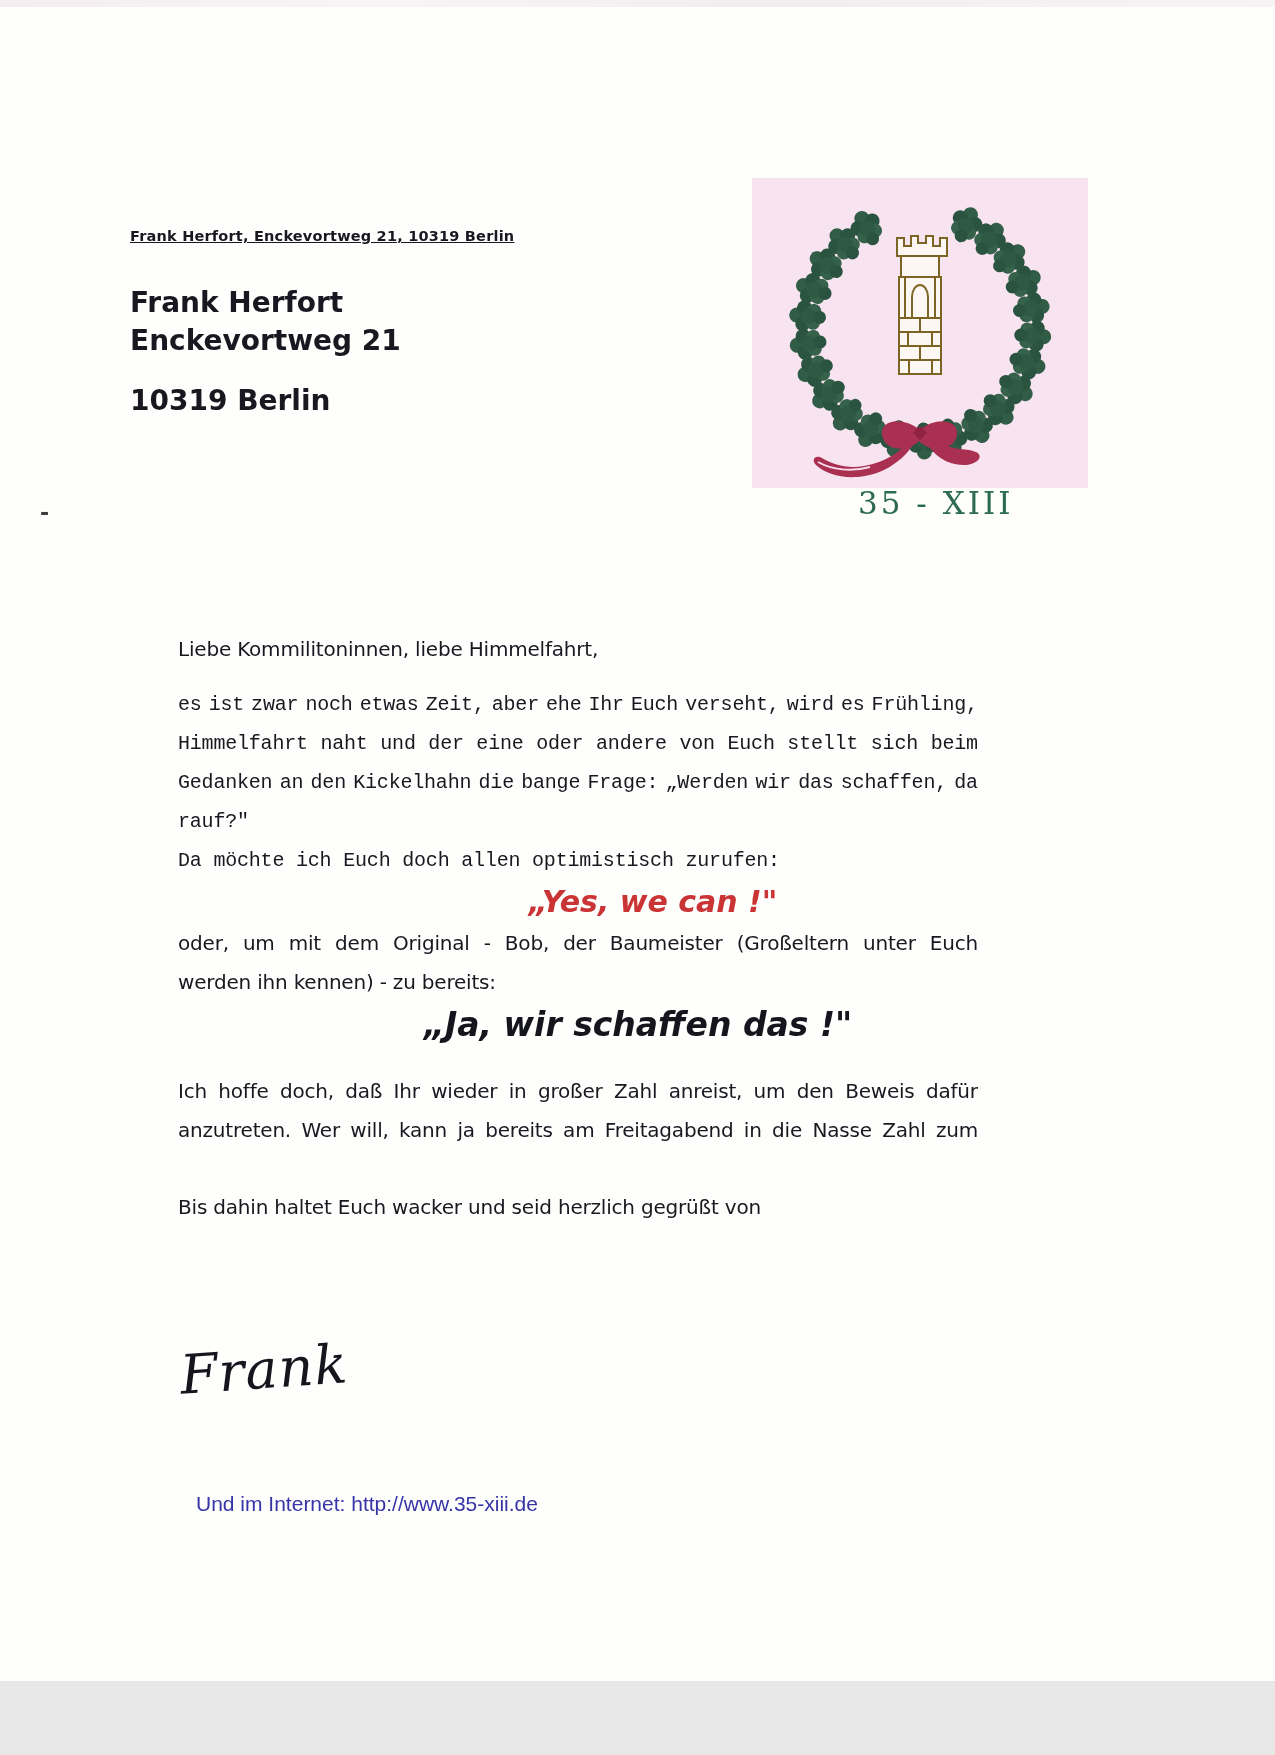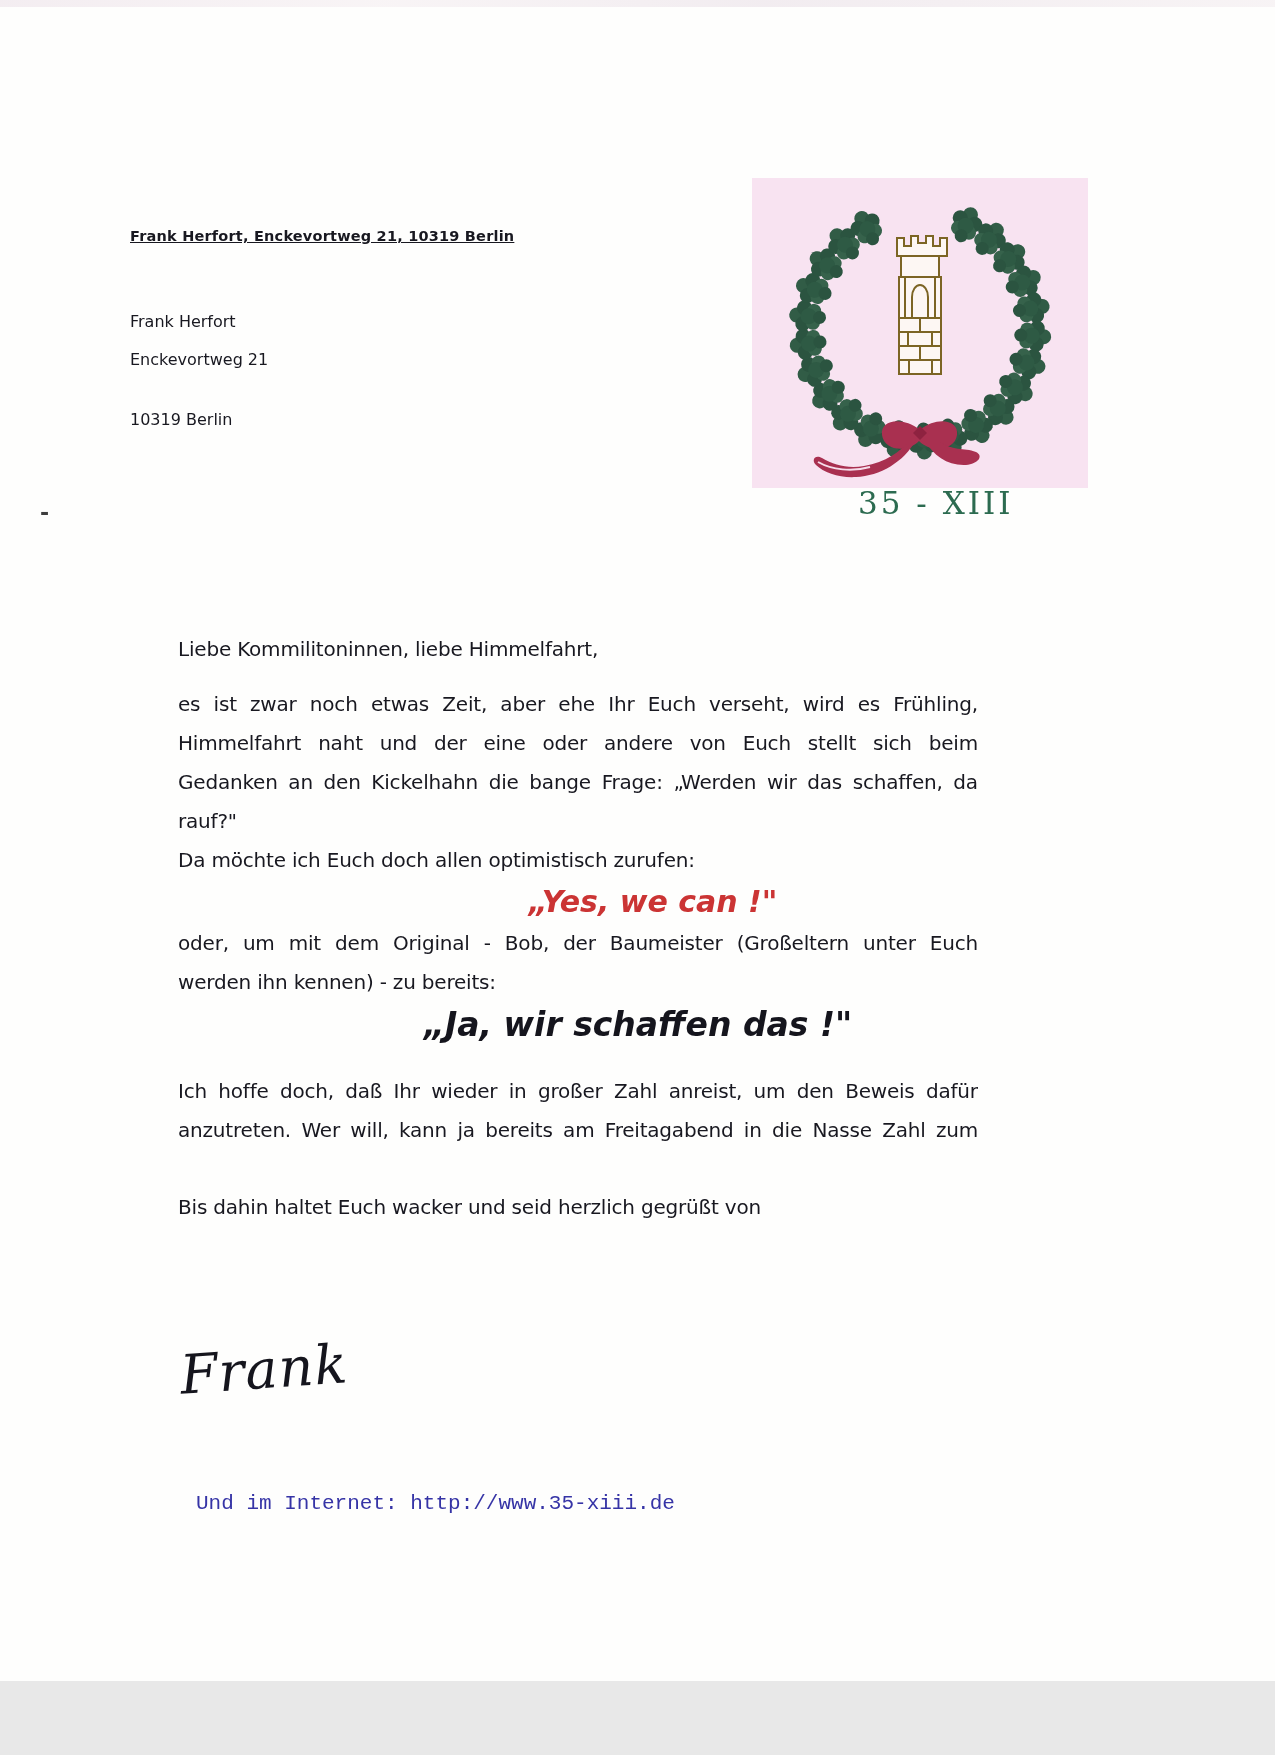--- a/index.html
+++ b/index.html
@@ -9,49 +9,49 @@
     font-family:"DejaVu Sans",sans-serif;color:#181820;
   }
   .scan-top{position:absolute;left:0;top:0;width:100%;height:7px;
     background:linear-gradient(90deg,#f1e9ee,#f7f2f4 30%,#efe8ed 60%,#f6f1f3);opacity:.8;}
   .scan-bottom{position:absolute;left:0;top:1737px;width:100%;height:3px;opacity:.85;
     background:linear-gradient(90deg,#79c4bf,#98988a 18%,#7e5a4b 38%,#787878 52%,#6fb7ad 72%,#8a8a84 88%,#79c4bf);}
   .sender-window{
     position:absolute;left:130px;top:228px;
     font-size:14.5px;font-weight:bold;text-decoration:underline;letter-spacing:.2px;
   }
-  .sender-block{position:absolute;left:130px;top:303px;font-weight:normal;font-size:16px;line-height:38px;}
+  .sender-block{position:absolute;left:130px;top:284px;font-weight:bold;font-size:28px;line-height:38px;}
   .sender-city{margin-top:22px;}
   .margin-dash{position:absolute;left:40px;top:500px;font-size:22px;font-weight:bold;color:#3d3d3d;}
   .logo{position:absolute;left:752px;top:178px;width:336px;height:310px;background:#f8e3f1;}
   .logo svg{display:block;}
   .logo-caption{
     position:absolute;left:858px;top:485px;width:160px;
     font-family:"DejaVu Serif",serif;font-size:31px;letter-spacing:3px;color:#2c6b50;
   }
   .body{position:absolute;left:178px;top:630px;width:800px;}
   .bl{height:39px;line-height:39px;font-size:20px;letter-spacing:-0.2px;white-space:nowrap;}
   .just{display:flex;justify-content:space-between;white-space:normal;overflow:hidden;}
   .just span{white-space:nowrap;}
-  .p1{margin-top:16px;}
+  .p1{margin-top:16px;font-family:Liberation Mono, monospace;}
   .p3{margin-top:24px;}
   .slogan-en{height:44px;line-height:44px;font-size:30px;font-weight:bold;font-style:italic;
     color:#cb3434;padding-left:150px;text-align:center;}
   .slogan-de{height:46px;line-height:46px;font-size:33px;font-weight:bold;font-style:italic;
     padding-left:120px;text-align:center;color:#15151d;}
   .date-line{margin-top:22px;height:48px;line-height:48px;font-size:33px;color:#3c7a6b;
     padding-left:80px;text-align:center;}
   .closing{margin-top:38px;}
   .signature{
     position:absolute;left:180px;top:1338px;
     font-family:"DejaVu Serif",serif;font-style:italic;font-size:54px;color:#15151d;
     transform:rotate(-4deg);letter-spacing:1px;
   }
   .footer{position:absolute;left:196px;top:1492px;
-    font-family:Liberation Mono, monospace;font-size:21px;color:#3634a6;}
+    font-family:Liberation Sans, sans-serif;font-size:21px;color:#3634a6;}
 </style>
 </head>
 <body>
 
 <div class="page">
   <div class="scan-top"></div>
 
   <div class="sender-window">Frank Herfort, Enckevortweg 21, 10319 Berlin</div>
 
   <div class="sender-block">

